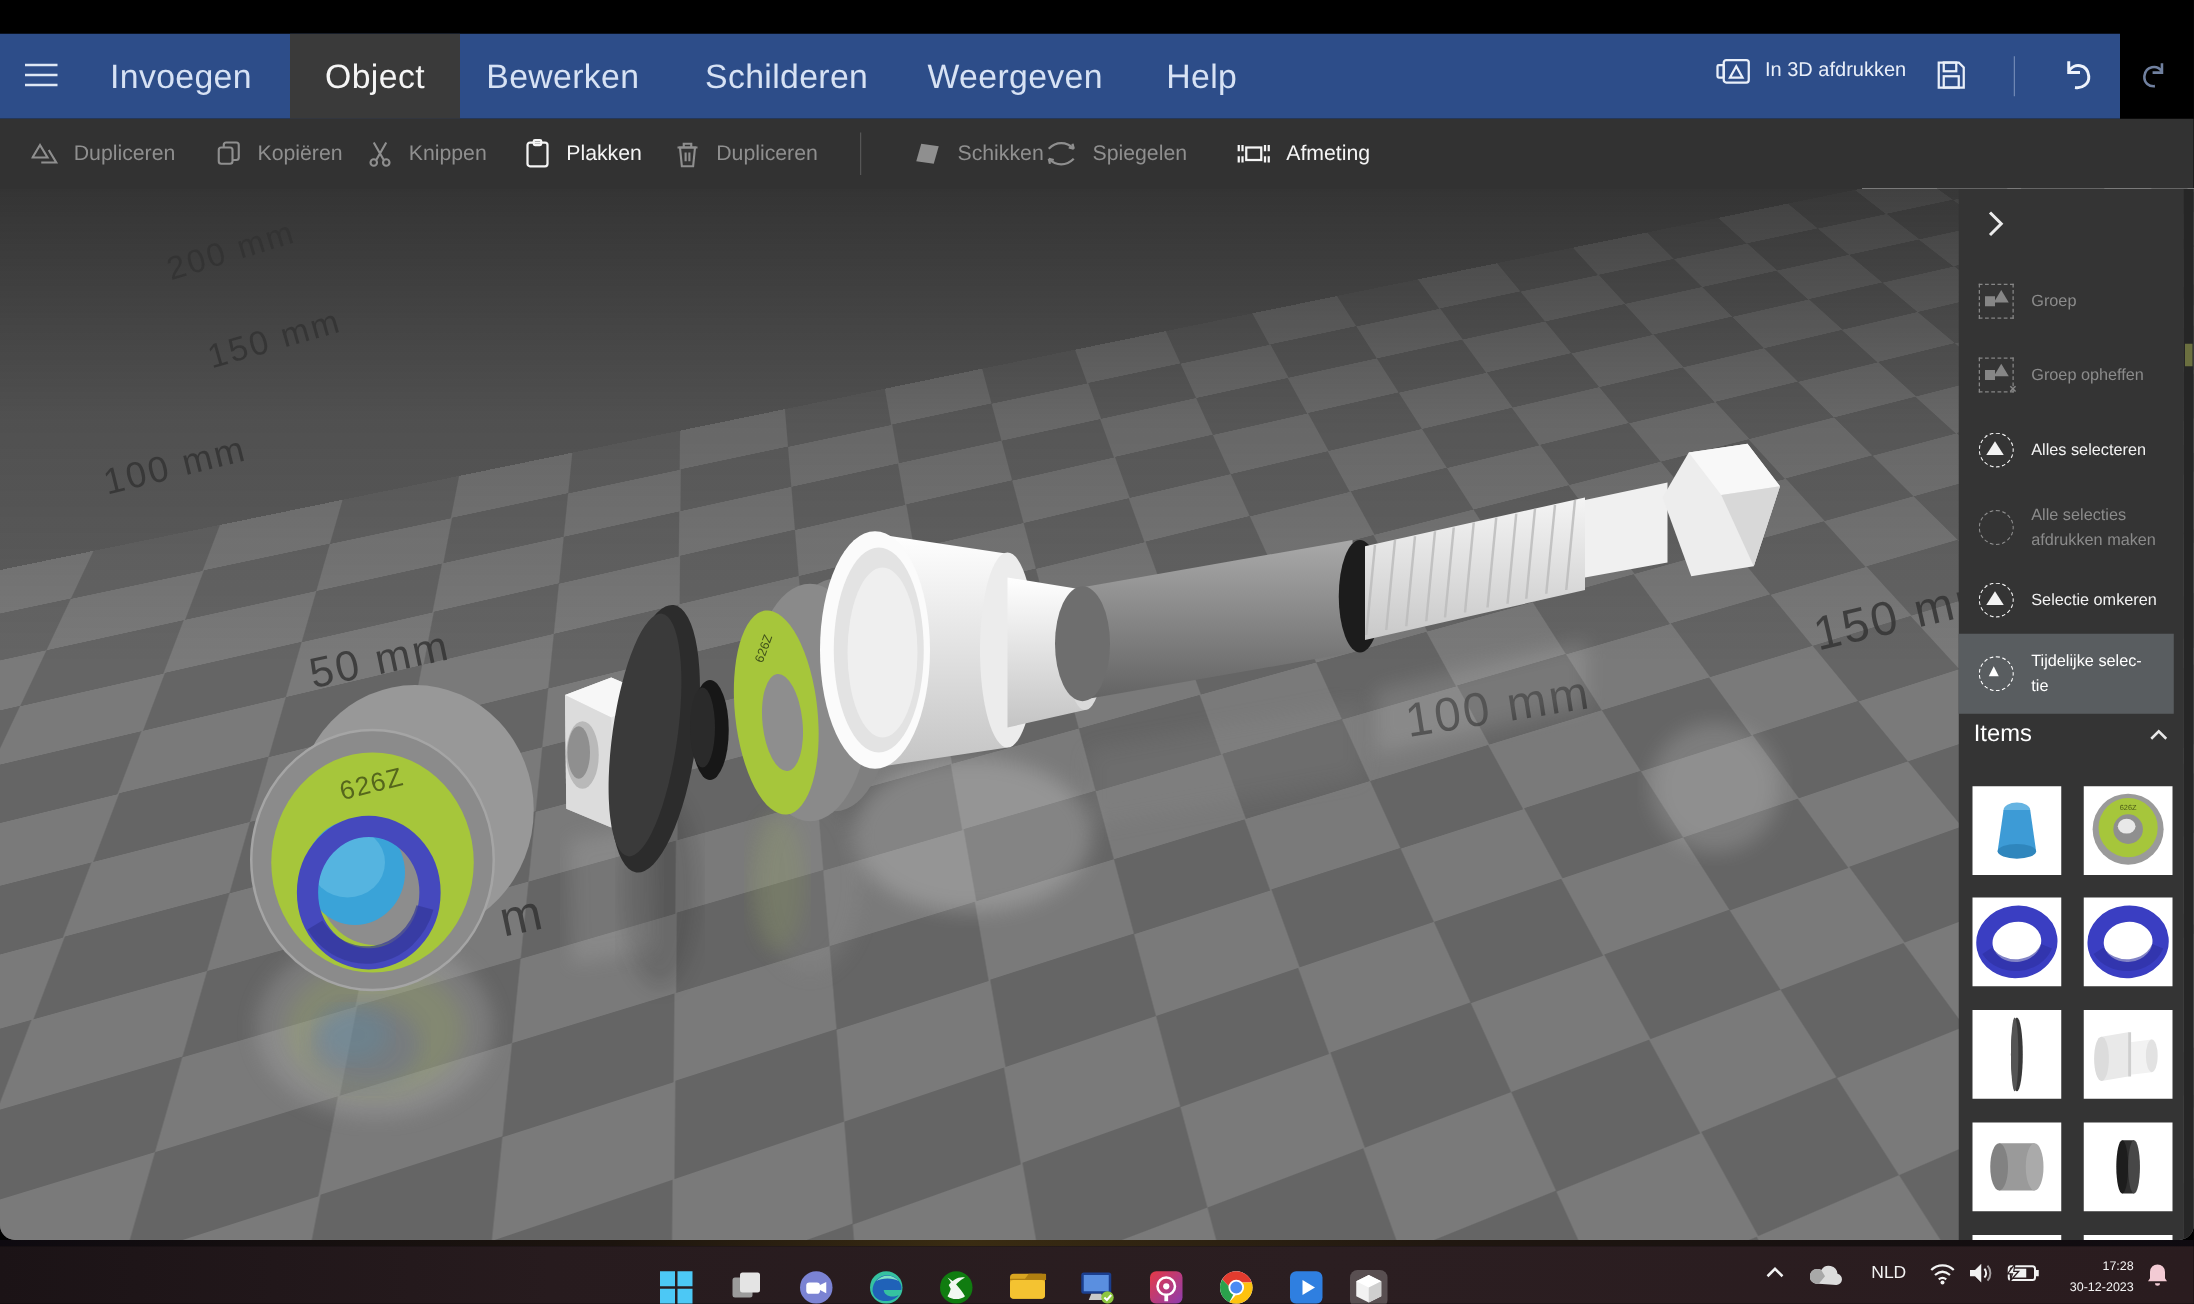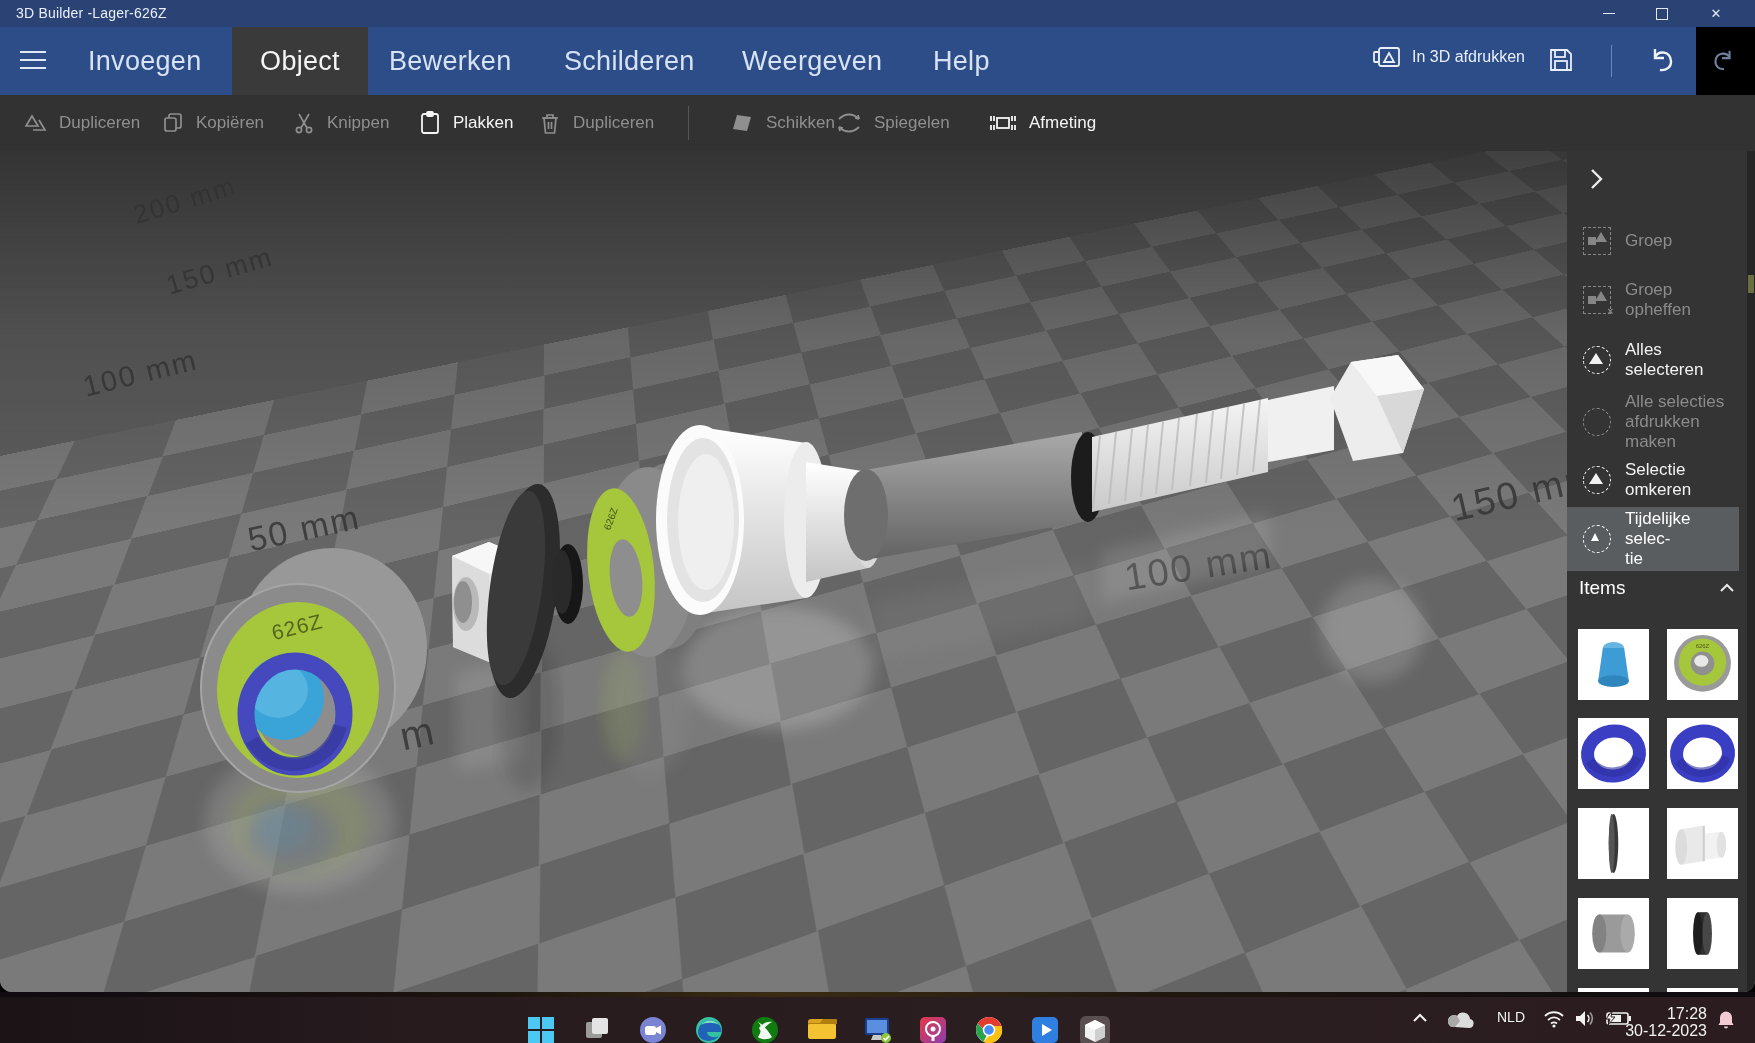--- a/index.html
+++ b/index.html
@@ -24,38 +24,38 @@
   #hamburger i{display:block;height:0;border-top:2px solid #dfe8f5;margin-bottom:6px;}
   .mrt{position:absolute;display:flex;align-items:center;color:#e9eff9;}
   #print-group{left:1372px;top:18px;gap:10px;font-size:16px;}
   #save-btn{left:1548px;top:20px;} 
   #menu-divider{position:absolute;left:1611px;top:18px;width:0;height:32px;border-left:1px solid rgba(190,205,230,.45);}
   #undo-btn{left:1646px;top:16px;} #redo-btn{left:1708px;top:18px;}
   
   #toolbar{position:absolute;left:0;top:95px;width:1755px;height:56px;background:#323232;}
   .titem{position:absolute;top:0;height:56px;display:flex;align-items:center;gap:12px;font-size:17px;}
   .titem.dim{color:#8f8f8f;} .titem.lit{color:#f5f5f5;}
-  #ti-dup{left:25px;} #ti-kop{left:162px;} #ti-knip{left:293px;} #ti-plak{left:419px;}
+  #ti-dup{left:25px;} #ti-kop{left:172px;} #ti-knip{left:293px;} #ti-plak{left:419px;}
   #ti-verw{left:539px;} #ti-schik{left:730px;} #ti-spieg{left:836px;} #ti-afm{left:989px;}
   #tb-divider{position:absolute;left:688px;top:11px;height:34px;border-left:1px solid #565656;}
   
   #viewport{position:absolute;left:0;top:151px;width:1755px;height:841px;overflow:hidden;
             background:#5e5e5e;border-radius:0 0 12px 12px;}
   #checker{position:absolute;left:-55%;top:-95%;width:300%;height:320%;
            background:repeating-conic-gradient(#7a7a7a 0% 25%, #656565 25% 50%);
            background-size:195px 195px;
            transform:perspective(1500px) rotateX(51deg) rotateZ(-30deg);transform-origin:50% 48%;}
   #shade{position:absolute;inset:0;background:linear-gradient(180deg,rgba(18,18,18,.55) 0%,rgba(18,18,18,.18) 22%,rgba(18,18,18,0) 45%);}
   .flabel{position:absolute;color:rgba(50,50,50,.82);letter-spacing:2px;white-space:nowrap;}
   #scene{position:absolute;left:0;top:0;}
   
   #panel{position:absolute;right:8px;top:0;width:180px;height:841px;background:#343434;}
   #panel-chevron{position:absolute;left:20px;top:16px;color:#ececec;}
   .prow{position:absolute;left:0;width:172px;display:flex;align-items:center;gap:14px;padding-left:16px;box-sizing:border-box;height:44px;}
-  .prow .plabel{font-size:17px;line-height:20px;}
+  .prow .plabel{font-size:13px;line-height:20px;}
   .prow.dim{color:#8b8b8b;} .prow.lit{color:#f2f2f2;}
   .prow.hl{background:#595d60;height:64px;color:#fff;}
   .picon{flex:0 0 26px;height:26px;position:relative;}
   .picon.csq{border:1.6px dashed currentColor;opacity:.95;}
   .picon.ccirc{border:1.6px dashed currentColor;border-radius:50%;}
   .picon .g1{position:absolute;left:4px;top:9px;width:8px;height:8px;background:currentColor;}
   .picon .g2{position:absolute;right:3px;top:4px;width:0;height:0;border-left:6px solid transparent;border-right:6px solid transparent;border-bottom:10px solid currentColor;}
   .picon .gx{position:absolute;right:-3px;bottom:-4px;font-size:10px;font-weight:bold;}
   .picon .tri-o{position:absolute;left:5px;top:6px;width:0;height:0;border-left:7px solid transparent;border-right:7px solid transparent;border-bottom:11px solid currentColor;}
   .picon .tri-hollow{position:absolute;left:7px;top:7px;width:0;height:0;border-left:5px solid transparent;border-right:5px solid transparent;border-bottom:9px solid currentColor;}
@@ -64,42 +64,30 @@
   
   #vscroll{position:absolute;right:0;top:0;width:8px;height:841px;background:#262626;}
   #vthumb{position:absolute;right:1px;top:124px;width:6px;height:18px;background:#6b6f3f;}
   
   #desktop-strip{position:absolute;left:0;top:992px;width:1755px;height:5px;
      background:linear-gradient(90deg,#0e0a10 0%,#1c140e 28%,#3a2c12 44%,#201710 66%,#0e0a10 100%);}
   #taskbar{position:absolute;left:0;top:997px;width:1755px;height:46px;overflow:hidden;
      background:linear-gradient(90deg,#1b1316 0%,#271b1e 25%,#2b1e21 60%,#2a1c1f 100%);}
   .tbicon{position:absolute;top:19px;width:30px;height:30px;}
   .tray{position:absolute;color:#f2f2f2;}
-  #tray-time{right:48px;top:8px;text-align:right;font-size:16px;line-height:17px;}
+  #tray-time{right:48px;top:8px;text-align:right;font-size:10px;line-height:17px;}
   #tray-lang{left:1497px;top:12px;font-size:14px;}
   
   svg{display:block;}
 </style>
 </head>
 <body>
 
 <div id="page">
 
-  <div id="titlebar">
-    <span id="title-text">3D Builder -Lager-626Z</span>
-    <div class="winbtn" id="btn-min">
-        <i></i>
-      </div>
-    <div class="winbtn" id="btn-max">
-        <i></i>
-      </div>
-    <div class="winbtn" id="btn-close">
-        <span>✕</span>
-      </div>
-  </div>
 
   <div id="menubar">
     <div id="hamburger">
         <i></i>
         <i></i>
         <i></i>
       </div>
     <div class="mtab" id="tab-invoegen">
         <span>Invoegen</span>
       </div>

